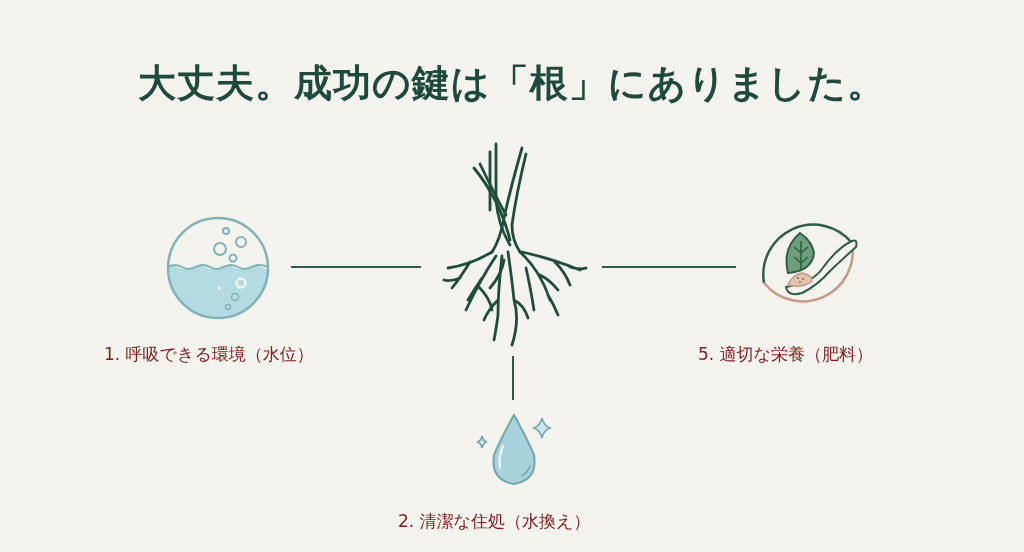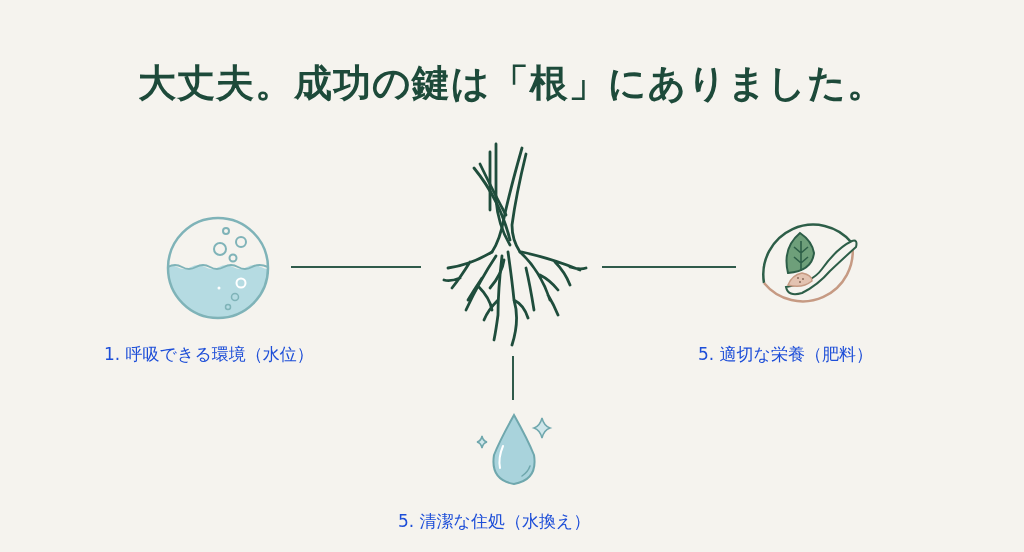--- a/index.html
+++ b/index.html
@@ -1,20 +1,20 @@
 <!DOCTYPE html>
 <html><head>
 <meta charset="utf-8">
 <style>
   html, body { margin:0; padding:0; }
   body { width:1024px; height:552px; background:#f5f3ee; position:relative; overflow:hidden;
          font-family:"DejaVu Sans", sans-serif; }
   .title { position:absolute; left:0; top:58px; width:1024px; text-align:center;
            font-family:"DejaVu Serif", serif; font-weight:bold; font-size:38px; color:#1d4a3a; letter-spacing:1px; }
-  .label { position:absolute; font-size:17px; color:#1d4ed8; white-space:nowrap; }
+  .label { position:absolute; font-size:17px; color:#7f1d1d; white-space:nowrap; }
   .abs { position:absolute; }
   .line { position:absolute; background:#2f5a4a; }
 </style>
 </head>
 <body>
 
 <div class="title">大丈夫。成功の鍵は「根」にありました。</div>
 
 <div class="line" style="left:291px; top:266px; width:130px; height:2px;"></div>
 <div class="line" style="left:602px; top:266px; width:134px; height:2px;"></div>
@@ -59,21 +59,21 @@
   <path d="M86 128 Q90 145 94 170"></path>
 </svg>
 
 <svg class="abs" style="left:470px; top:410px;" width="90" height="80" viewBox="0 0 90 80">
   <path d="M44 5 Q30 30 24 45 Q20 70 44 74 Q68 70 64 45 Q58 30 44 5Z" fill="#a9d3dc" stroke="#6fa7ad" stroke-width="2"></path>
   <path d="M33 36 Q28 48 30 58" stroke="#fff" stroke-width="2" fill="none" stroke-linecap="round"></path>
   <path d="M52 66 Q58 62 60 56" stroke="#6fa7ad" stroke-width="1.5" fill="none" stroke-linecap="round"></path>
   <path d="M72 8 Q74 16 80 18 Q74 20 72 28 Q70 20 64 18 Q70 16 72 8Z" fill="#cfe6ea" stroke="#6fa7ad" stroke-width="1.5"></path>
   <path d="M12 26 Q13 31 17 32 Q13 33 12 38 Q11 33 7 32 Q11 31 12 26Z" fill="#cfe6ea" stroke="#6fa7ad" stroke-width="1.5"></path>
 </svg>
-<div class="label" style="left:398px; top:510px;">5. 清潔な住処（水換え）</div>
+<div class="label" style="left:398px; top:510px;">2. 清潔な住処（水換え）</div>
 
 <svg class="abs" style="left:752px; top:213px;" width="110" height="110" viewBox="0 0 110 110">
   <path d="M12 70 A50 50 0 0 1 100 30" fill="none" stroke="#2d5e48" stroke-width="2.5"></path>
   <path d="M100 30 A50 50 0 0 1 12 70" fill="none" stroke="#c69a83" stroke-width="2.5"></path>
   <path d="M48 20 Q30 35 36 60 Q60 58 62 40 Q60 28 48 20Z" fill="#6e9f7a" stroke="#2d5e48" stroke-width="2"></path>
   <path d="M49 28 V58 M49 40 L42 34 M49 40 L56 34 M49 50 L42 44 M49 50 L56 44" stroke="#2d5e48" stroke-width="1.6" fill="none"></path>
   <path d="M34 74 Q60 70 70 56 Q85 35 100 28 Q106 26 104 34 Q95 42 78 58 Q66 72 50 80 Q36 84 34 74Z" fill="#f5f3ee" stroke="#2d5e48" stroke-width="2"></path>
   <path d="M36 72 Q40 62 50 60 Q60 62 60 68 Q50 76 36 72Z" fill="#e3c3b1" stroke="#c69a83" stroke-width="1.5"></path>
   <circle cx="46" cy="65" r="1" fill="#8a6a5a"></circle>
     <circle cx="51" cy="66" r="1" fill="#8a6a5a"></circle>

